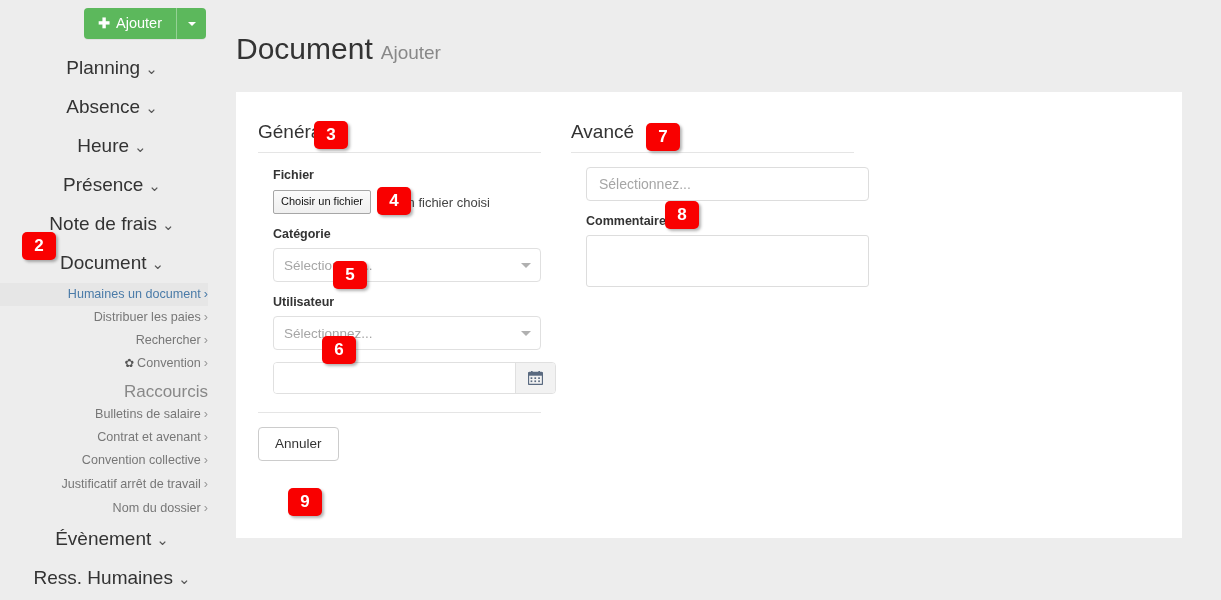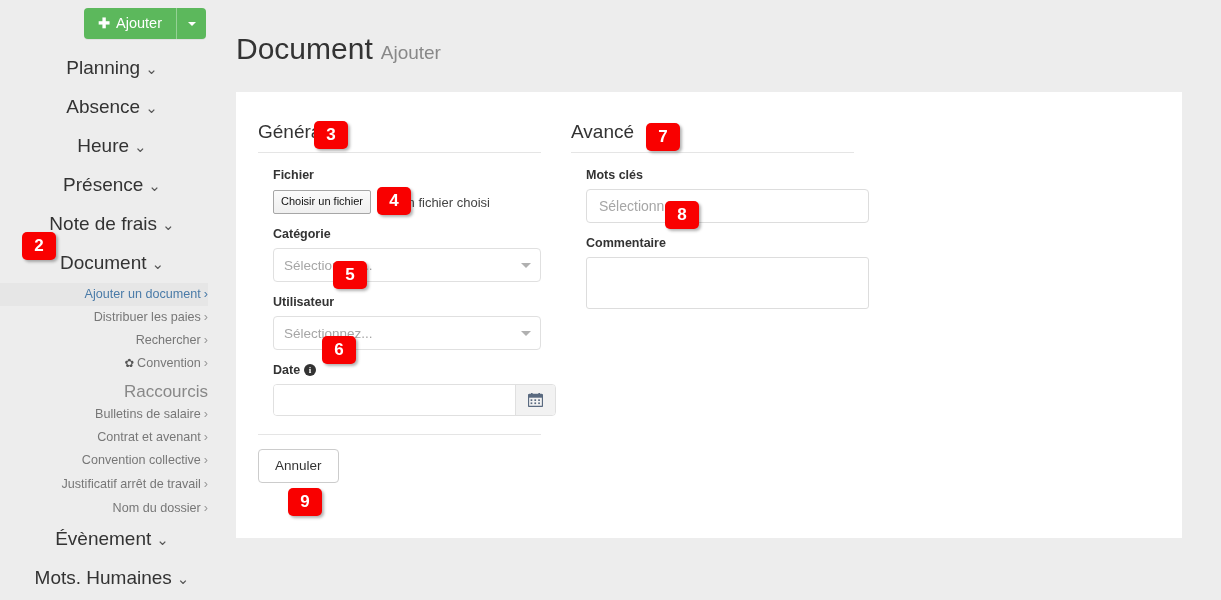--- a/index.html
+++ b/index.html
@@ -218,21 +218,21 @@
         <span>Présence</span><span class="chev">⌄</span>
       </div>
       <div class="nav-top">
         <span>Note de frais</span><span class="chev">⌄</span>
       </div>
       <div class="nav-top">
         <span>Document</span><span class="chev">⌄</span>
       </div>
 
       <div class="nav-sub active">
-        <span class="lbl">Ajouter un document</span><span class="arr">›</span>
+        <span class="lbl">Humaines un document</span><span class="arr">›</span>
       </div>
       <div class="nav-sub">
         <span class="lbl">Distribuer les paies</span><span class="arr">›</span>
       </div>
       <div class="nav-sub">
         <span class="lbl">Rechercher</span><span class="arr">›</span>
       </div>
       <div class="nav-sub">
         <span class="gear">✿</span><span class="lbl">Convention</span><span class="arr">›</span>
       </div>
@@ -252,21 +252,21 @@
         <span class="lbl">Justificatif arrêt de travail</span><span class="arr">›</span>
       </div>
       <div class="nav-sub">
         <span class="lbl">Nom du dossier</span><span class="arr">›</span>
       </div>
 
       <div class="nav-top">
         <span>Évènement</span><span class="chev">⌄</span>
       </div>
       <div class="nav-top">
-        <span>Mots. Humaines</span><span class="chev">⌄</span>
+        <span>Ress. Humaines</span><span class="chev">⌄</span>
       </div>
       <div class="nav-top">
         
       </div>
 
     </div>
   </div>
 
   <div class="main">
 
@@ -298,21 +298,20 @@
 
           <div class="fld">
             <span class="fld-label">Utilisateur</span>
             <div class="sel sel-plain">
               <span class="ph">Sélectionnez...</span>
               <span class="tri"></span>
             </div>
           </div>
 
           <div class="fld">
-            <span class="fld-label"><span>Date</span><span class="info-ic">i</span></span>
             <div class="datewrap">
               <input class="dateinput" type="text" placeholder="" style="">
               <div class="datebtn">
                 <svg class="cal-ic" width="15" height="14" viewBox="0 0 15 14">
                   <rect x="0.5" y="1.5" width="14" height="12" rx="1" fill="none" stroke="#5a6a80" stroke-width="1.3"></rect>
                   <rect x="0.5" y="1.5" width="14" height="3.2" fill="#5a6a80"></rect>
                   <rect x="3" y="0" width="1.6" height="3" fill="#5a6a80"></rect>
                   <rect x="10.4" y="0" width="1.6" height="3" fill="#5a6a80"></rect>
                   <rect x="2.6" y="6.3" width="1.7" height="1.7" fill="#5a6a80"></rect>
                   <rect x="6.4" y="6.3" width="1.7" height="1.7" fill="#5a6a80"></rect>
@@ -329,21 +328,20 @@
 
           <div class="btnrow">
             <button class="btn-cancel">Annuler</button>
           </div>
         </div>
 
         <div class="col right">
           <div class="sec-title">Avancé</div>
 
           <div class="fld">
-            <span class="fld-label">Mots clés</span>
             <div class="kw-input">
               <span class="ph">Sélectionnez...</span>
             </div>
           </div>
 
           <div class="fld">
             <span class="fld-label">Commentaire</span>
             <textarea class="ta" placeholder="" style=""></textarea>
           </div>
         </div>

